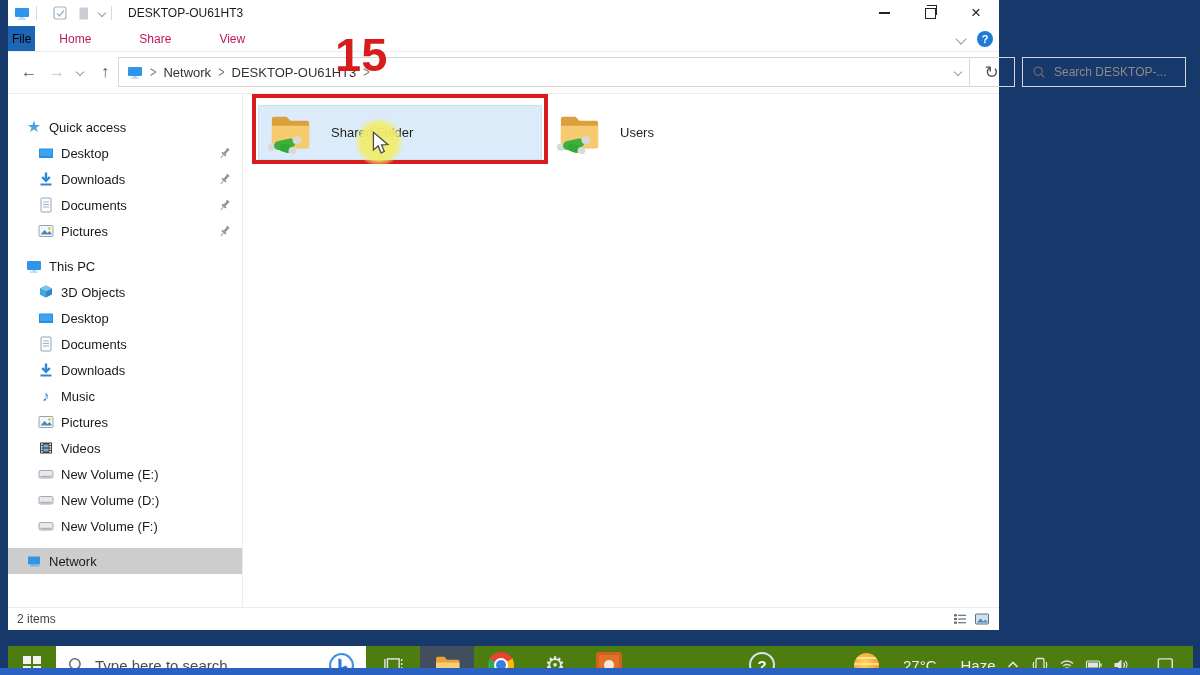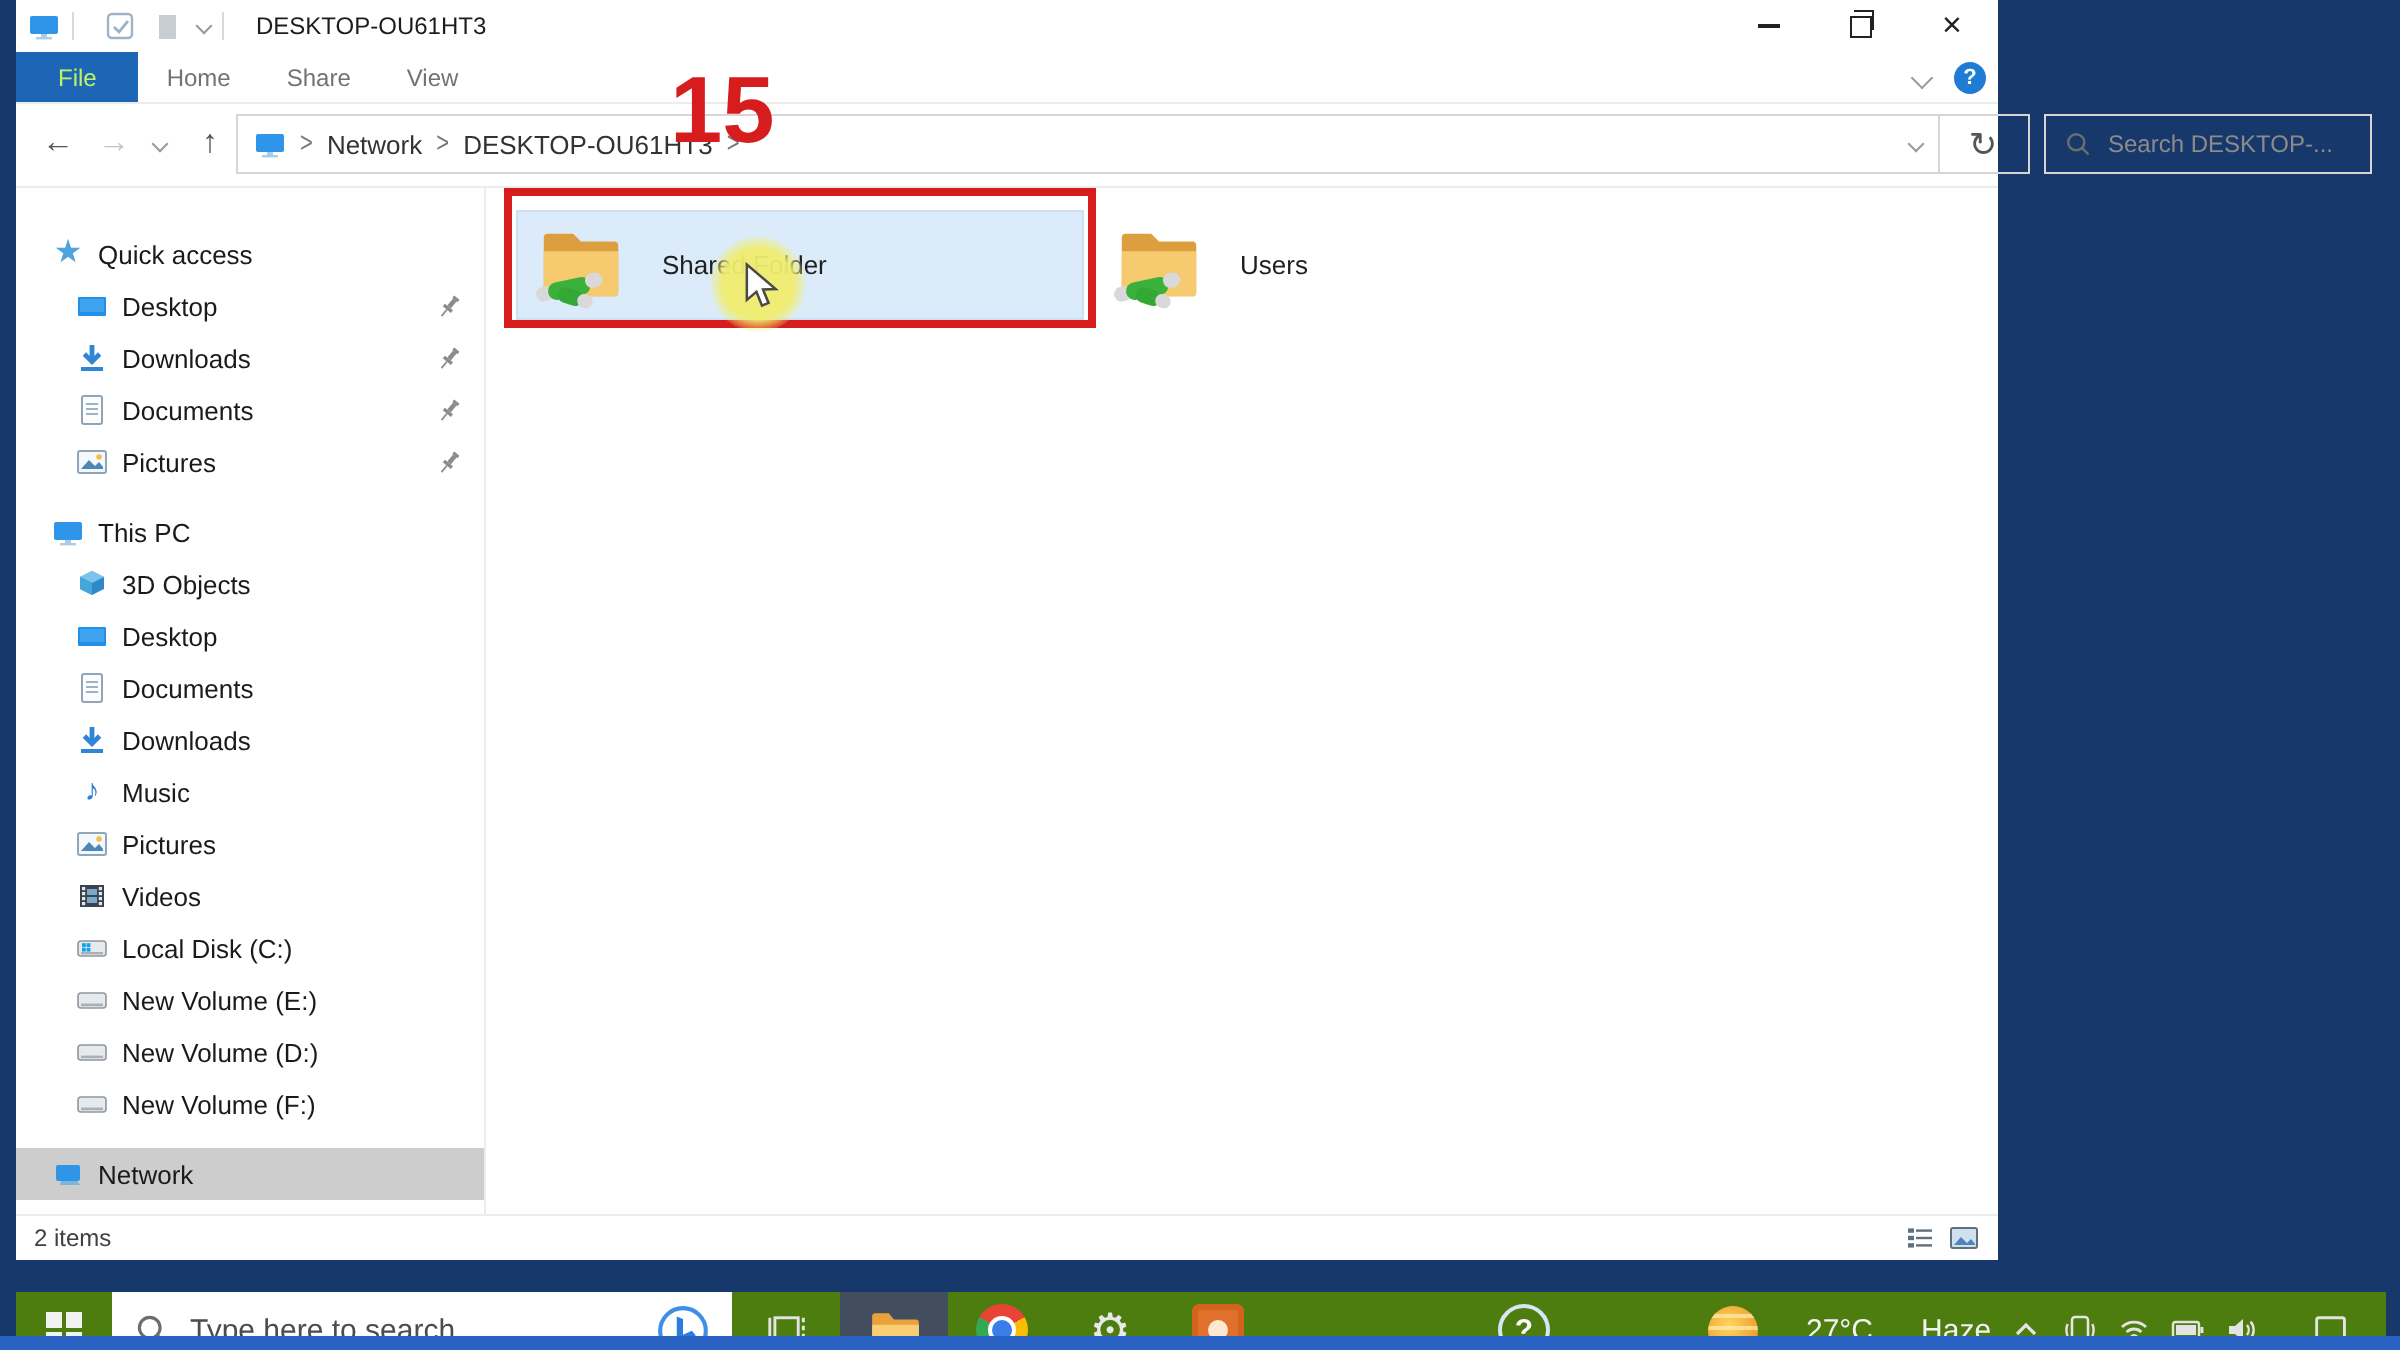--- a/index.html
+++ b/index.html
@@ -18,22 +18,22 @@
         transform:rotate(45deg);display:inline-block}
   .title-text{margin-left:10px;color:#1c1c1c}
   .wincontrols{margin-left:auto;display:flex;height:26px}
   .wc{width:46px;display:flex;align-items:center;justify-content:center;color:#222;font-size:15px}
   .wc .minbar{width:11px;height:1.5px;background:#222}
   .restore{width:9px;height:9px;border:1.2px solid #222;background:#fff;position:relative}
   .restore::before{content:"";position:absolute;left:1.5px;top:-4px;width:9px;height:9px;
         border:1.2px solid #222;border-left:none;border-bottom:none}
   
   .tabsrow{height:25px;display:flex;align-items:stretch;border-bottom:1px solid #ececec;position:relative}
-  .tab{padding:0 14px;display:flex;align-items:center;font-size:12px;color:#737373}
-  .tab.file{background:#1d66b5;color:#bef264;padding:0 21px}
+  .tab{padding:0 24px;display:flex;align-items:center;font-size:12px;color:#be185d}
+  .tab.file{background:#1d66b5;color:#000000;padding:0 4px}
   .ribbon-right{position:absolute;right:6px;top:0;height:25px;display:flex;align-items:center;gap:12px}
   .helpdot{width:16px;height:16px;border-radius:50%;background:#1f7cd4;color:#fff;font-size:11px;
         font-weight:bold;display:flex;align-items:center;justify-content:center}
   .chev.gray{border-color:#9a9a9a}
   
   .addrrow{height:41px;border-bottom:1px solid #ececec;position:relative;background:#fff}
   .navg{position:absolute;top:0;height:40px;display:flex;align-items:center;justify-content:center;
         font-size:16px;color:#555;width:26px}
   .addrbox{position:absolute;left:110px;top:5px;width:852px;height:30px;border:1px solid #d6d6d6;
         display:flex;align-items:center;font-size:13px;color:#333;padding:0 8px;gap:7px;box-sizing:border-box}
@@ -361,26 +361,20 @@
         <span>Pictures</span>
       </div>
       <div class="srow">
         <svg class="i16">
             <use href="#i-film"></use>
           </svg>
         <span>Videos</span>
       </div>
       <div class="srow">
         <svg class="i16">
-            <use href="#i-diskwin"></use>
-          </svg>
-        <span>Local Disk (C:)</span>
-      </div>
-      <div class="srow">
-        <svg class="i16">
             <use href="#i-disk"></use>
           </svg>
         <span>New Volume (E:)</span>
       </div>
       <div class="srow">
         <svg class="i16">
             <use href="#i-disk"></use>
           </svg>
         <span>New Volume (D:)</span>
       </div>

